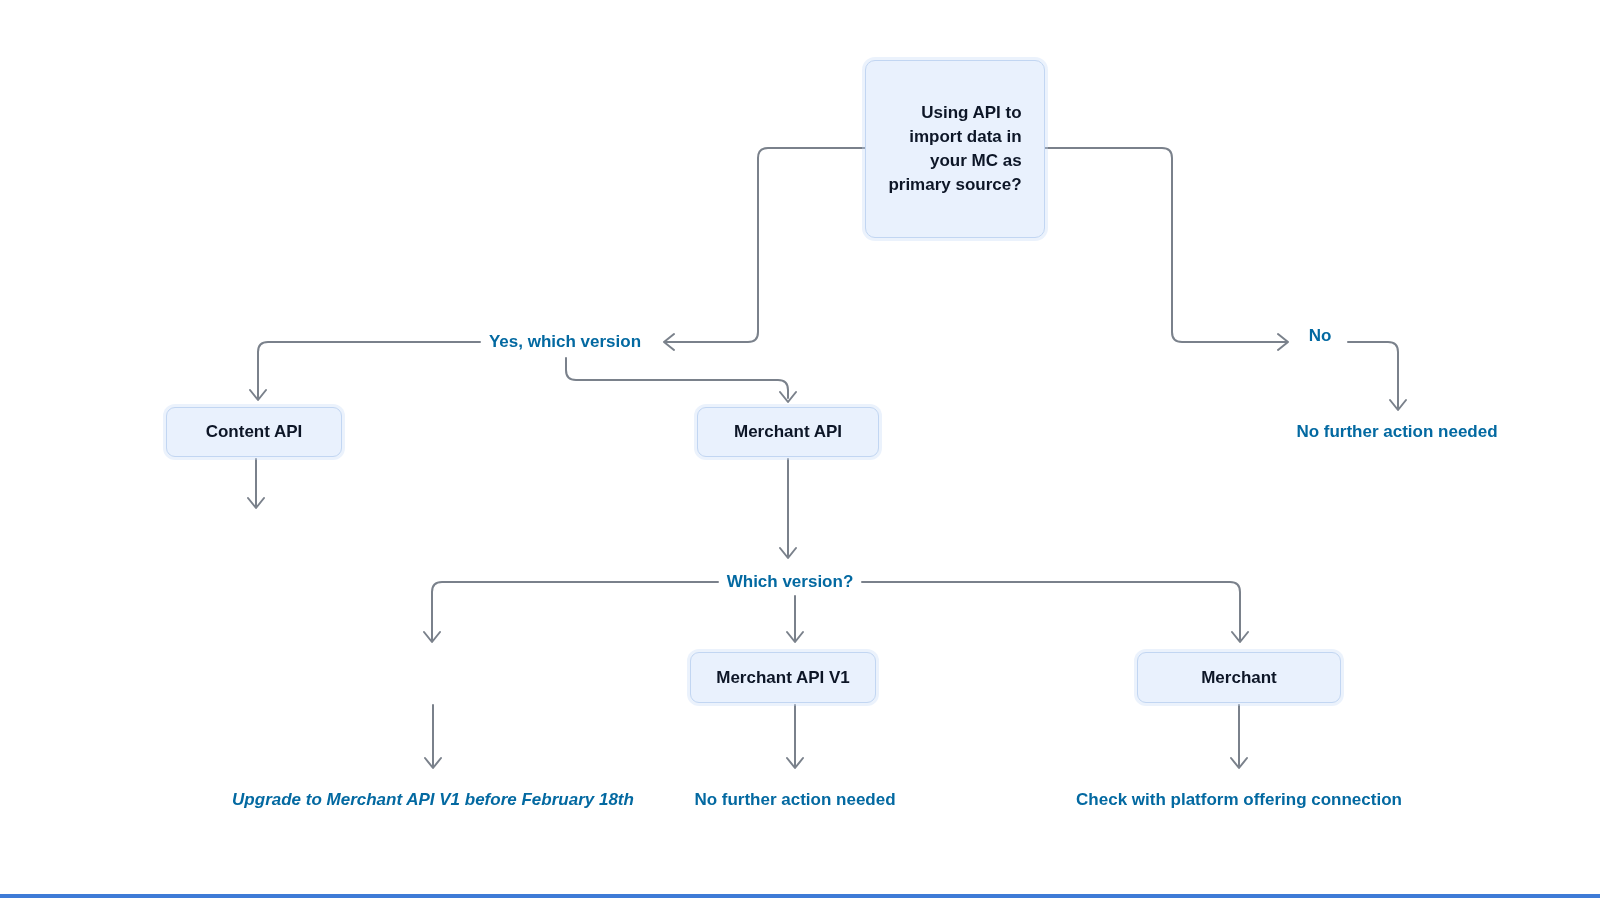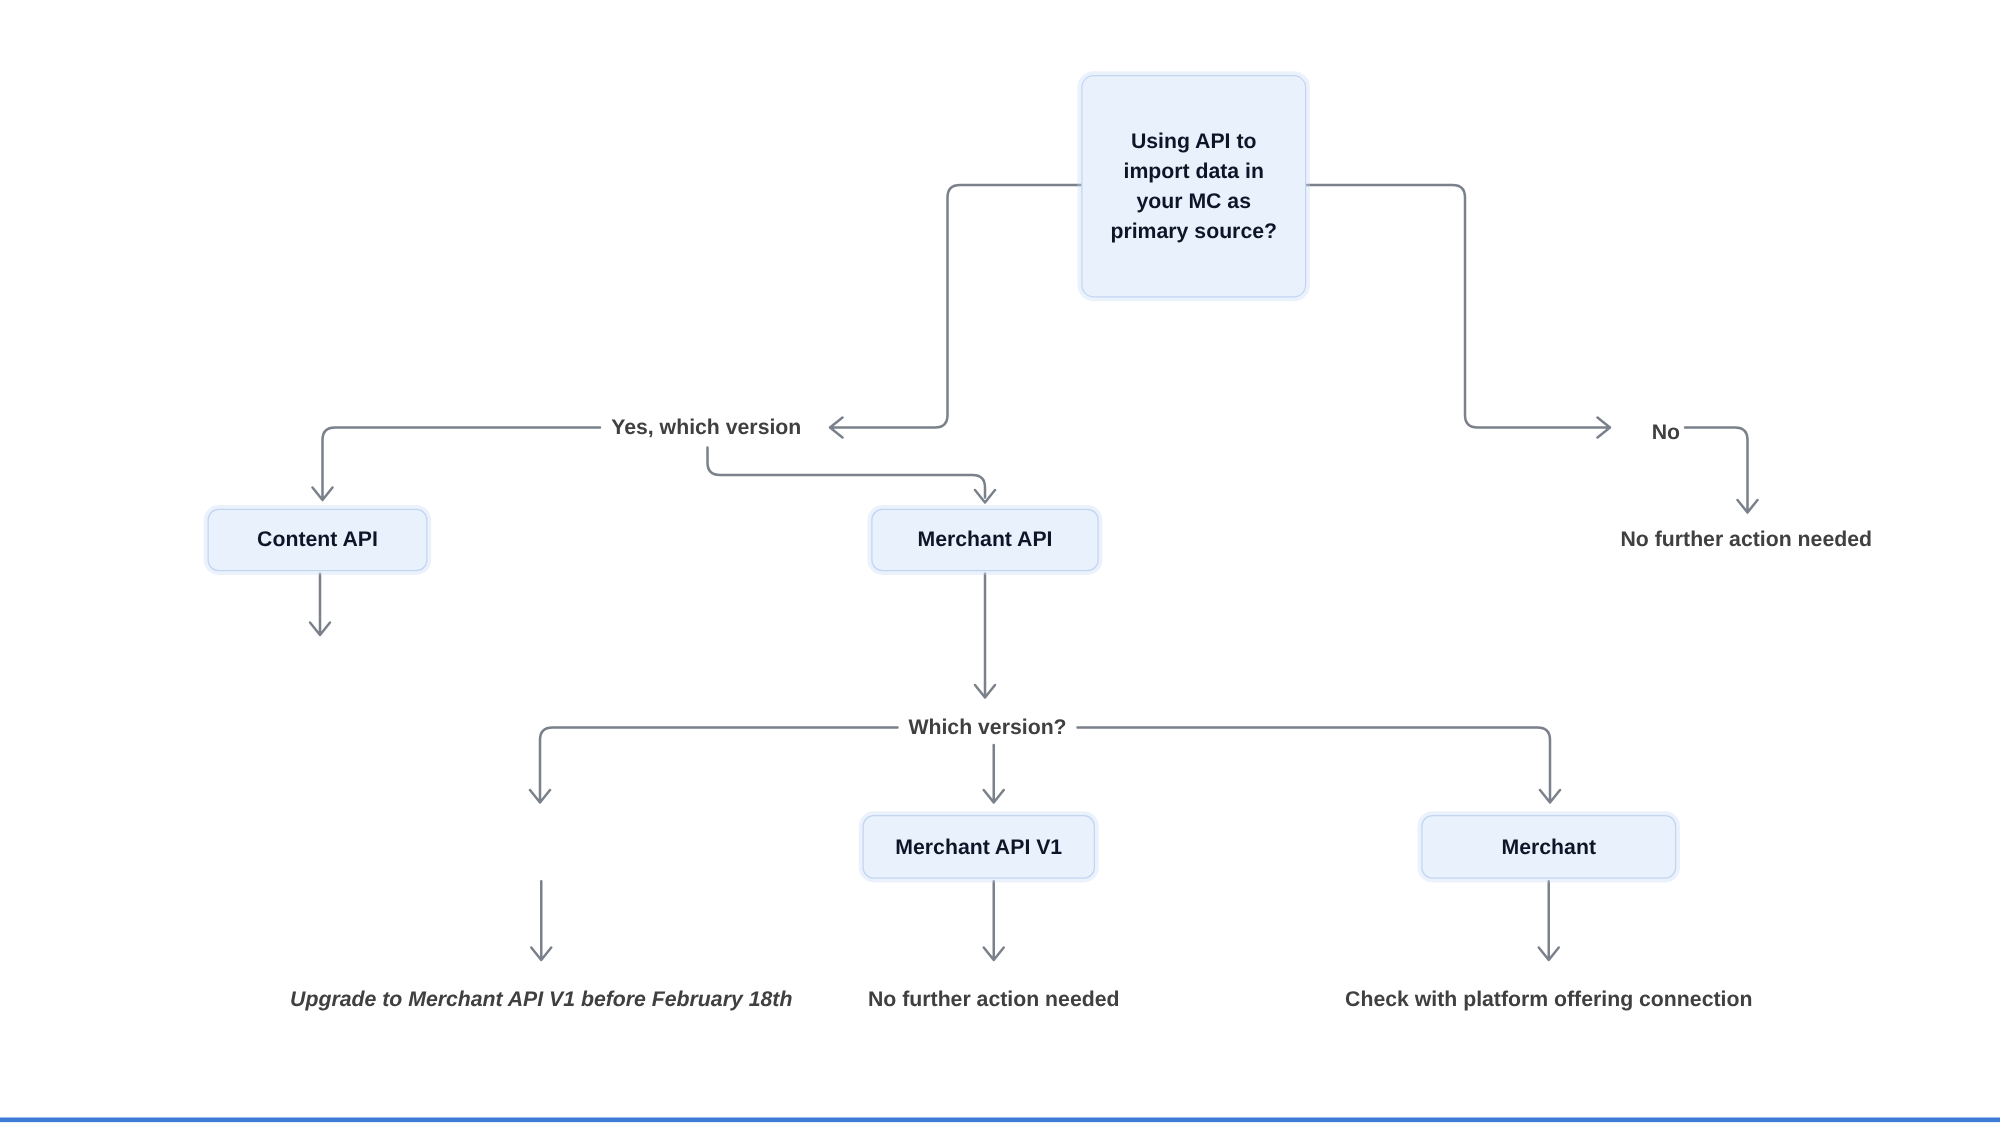--- a/index.html
+++ b/index.html
@@ -40,37 +40,38 @@
     color: #0d1627;
     font-weight: 700;
     font-size: 17px;
     box-sizing: border-box;
   }
   .node-root {
     left: 865px; top: 60px; width: 180px; height: 178px;
     border-radius: 10px;
     line-height: 24px;
     padding: 8px 14px;
+    text-align: right;
   }
   .branch-label, .outcome {
     position: absolute;
-    color: #404040;
+    color: #0369a1;
     font-weight: 700;
     font-size: 17px;
     text-align: center;
     line-height: 22px;
   }
   .node-content-api   { left: 166px;  top: 407px; width: 176px; height: 50px; }
   .node-merchant-api  { left: 697px;  top: 407px; width: 182px; height: 50px; }
   .node-beta          { left: 330px;  top: 652px; width: 207px; height: 51px; }
   .node-v1            { left: 690px;  top: 652px; width: 186px; height: 51px; }
   .node-uncertain     { left: 1137px; top: 652px; width: 204px; height: 51px; }
 
   .label-yes   { left: 465px;  top: 331px; width: 200px; }
-  .label-no    { left: 1296px; top: 335px; width: 48px; text-align: right;  }
+  .label-no    { left: 1296px; top: 325px; width: 48px;  }
   .label-which { left: 690px;  top: 571px; width: 200px; }
 
   .outcome-no-action-right { left: 1277px; top: 421px; width: 240px; }
   .outcome-upgrade-august  { left: 37px;   top: 527px; width: 440px; }
   .outcome-upgrade-feb     { left: 183px;  top: 789px; width: 500px; font-style: italic; }
   .outcome-no-action-bottom{ left: 645px;  top: 789px; width: 300px; }
   .outcome-check-platform  { left: 1039px; top: 789px; width: 400px; }
 
   .bottom-bar {
     position: absolute;

